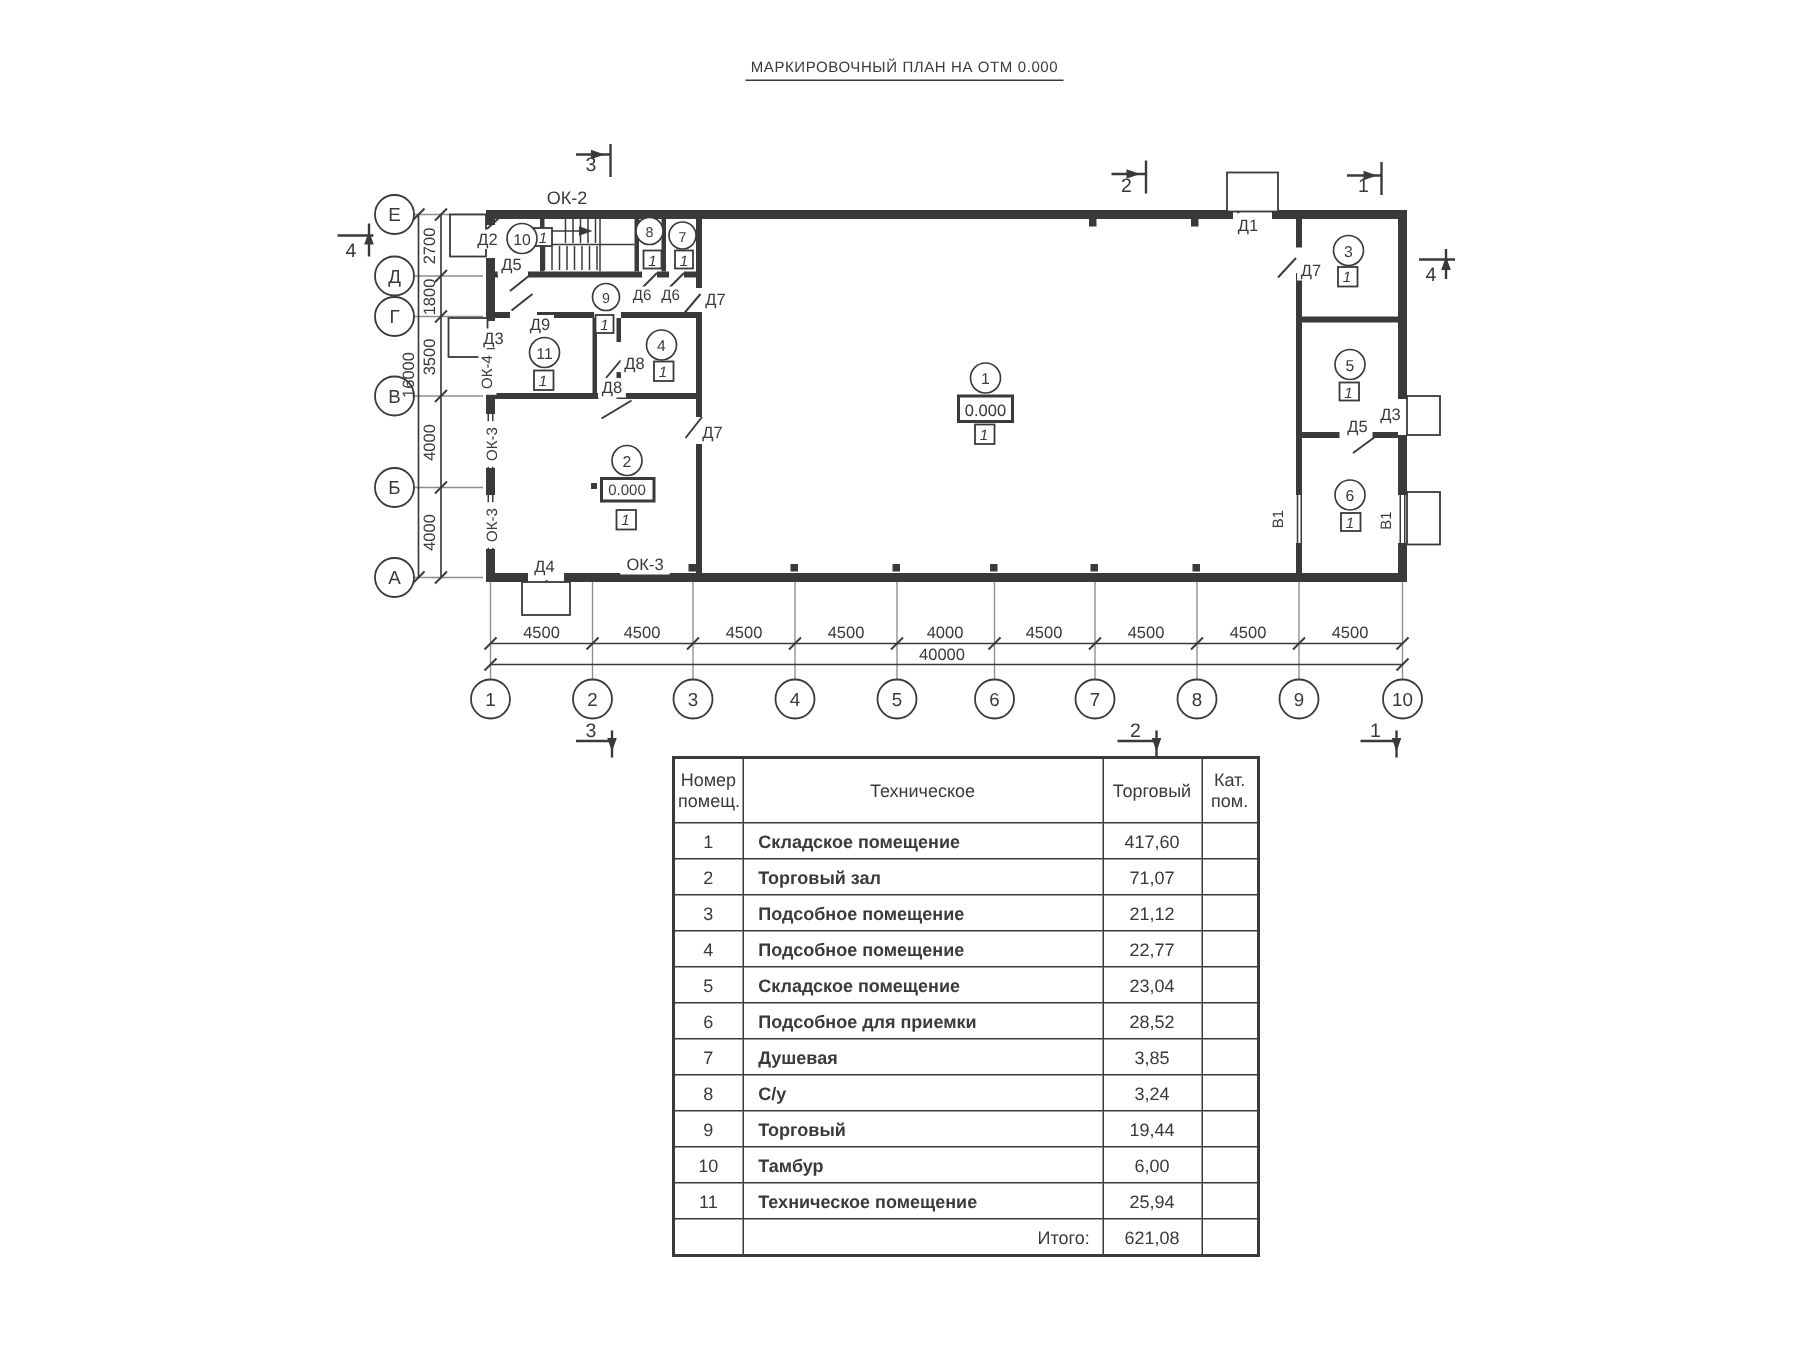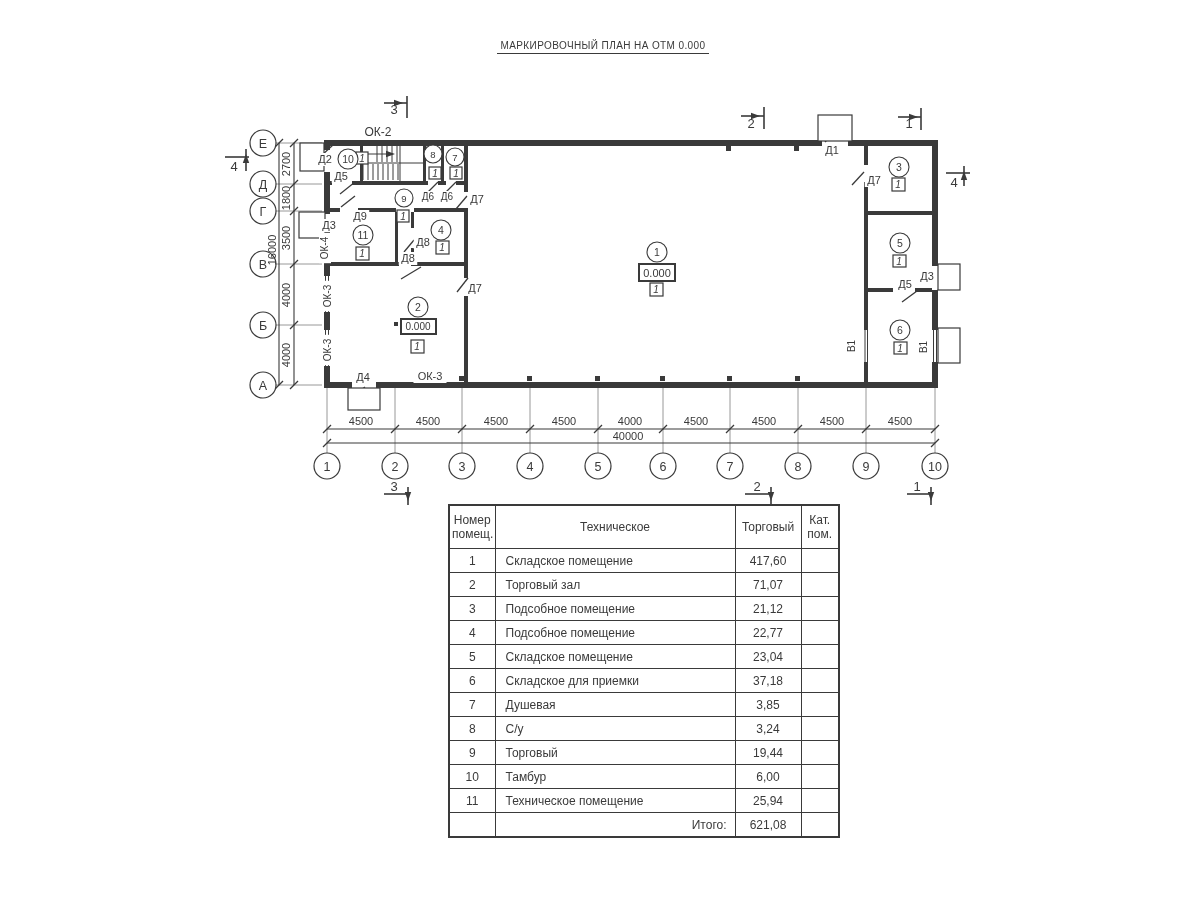--- a/index.html
+++ b/index.html
@@ -9,21 +9,21 @@
   #plan-svg text{font-family:"Liberation Sans",sans-serif;fill:#3a3a3a;}
   .main-title{position:absolute;top:40px;left:0;width:1200px;text-align:center;font-size:10px;letter-spacing:.4px;}
   .main-title span{border-bottom:1.4px solid #3a3a3a;padding:0 3px 2px;position:relative;left:3px;}
   .tablewrap{position:absolute;left:448px;top:504px;width:392px;}
   .tbl-title{text-align:center;font-size:14px;margin-bottom:9px;position:relative;left:-22px;}
   .tbl-title span{border-bottom:1.3px solid #3a3a3a;padding-bottom:1px;}
   table{border-collapse:collapse;width:390px;table-layout:fixed;border:2.4px solid #3a3a3a;}
   th,td{border:1.4px solid #3a3a3a;font-weight:normal;font-size:12px;height:23px;padding:0 2px;white-space:pre-line;overflow:hidden;}
   th{height:42px;text-align:center;}
   td.c{text-align:center;}
-  td.name{text-align:left;padding-left:10px;}
+  td.name{text-align:left;padding-left:10px;font-weight:bold;}
   td.total{text-align:right;padding-right:8px;}
 </style>
 </head>
 <body>
 
 <div id="stage">
   <div class="main-title"><span>МАРКИРОВОЧНЫЙ ПЛАН НА ОТМ 0.000</span></div>
 
   <svg id="plan-svg" width="1200" height="515" viewBox="0 0 1200 515">
       <line x1="327" y1="388" x2="327" y2="453" stroke="#8d8d8d" stroke-width="0.9"></line>
@@ -496,22 +496,22 @@
             <td class="c"></td>
           </tr>
           <tr>
             <td class="c">5</td>
             <td class="name">Складское помещение</td>
             <td class="c">23,04</td>
             <td class="c"></td>
           </tr>
           <tr>
             <td class="c">6</td>
-            <td class="name">Складское для приемки</td>
-            <td class="c">37,18</td>
+            <td class="name">Подсобное для приемки</td>
+            <td class="c">28,52</td>
             <td class="c"></td>
           </tr>
           <tr>
             <td class="c">7</td>
             <td class="name">Душевая</td>
             <td class="c">3,85</td>
             <td class="c"></td>
           </tr>
           <tr>
             <td class="c">8</td>

